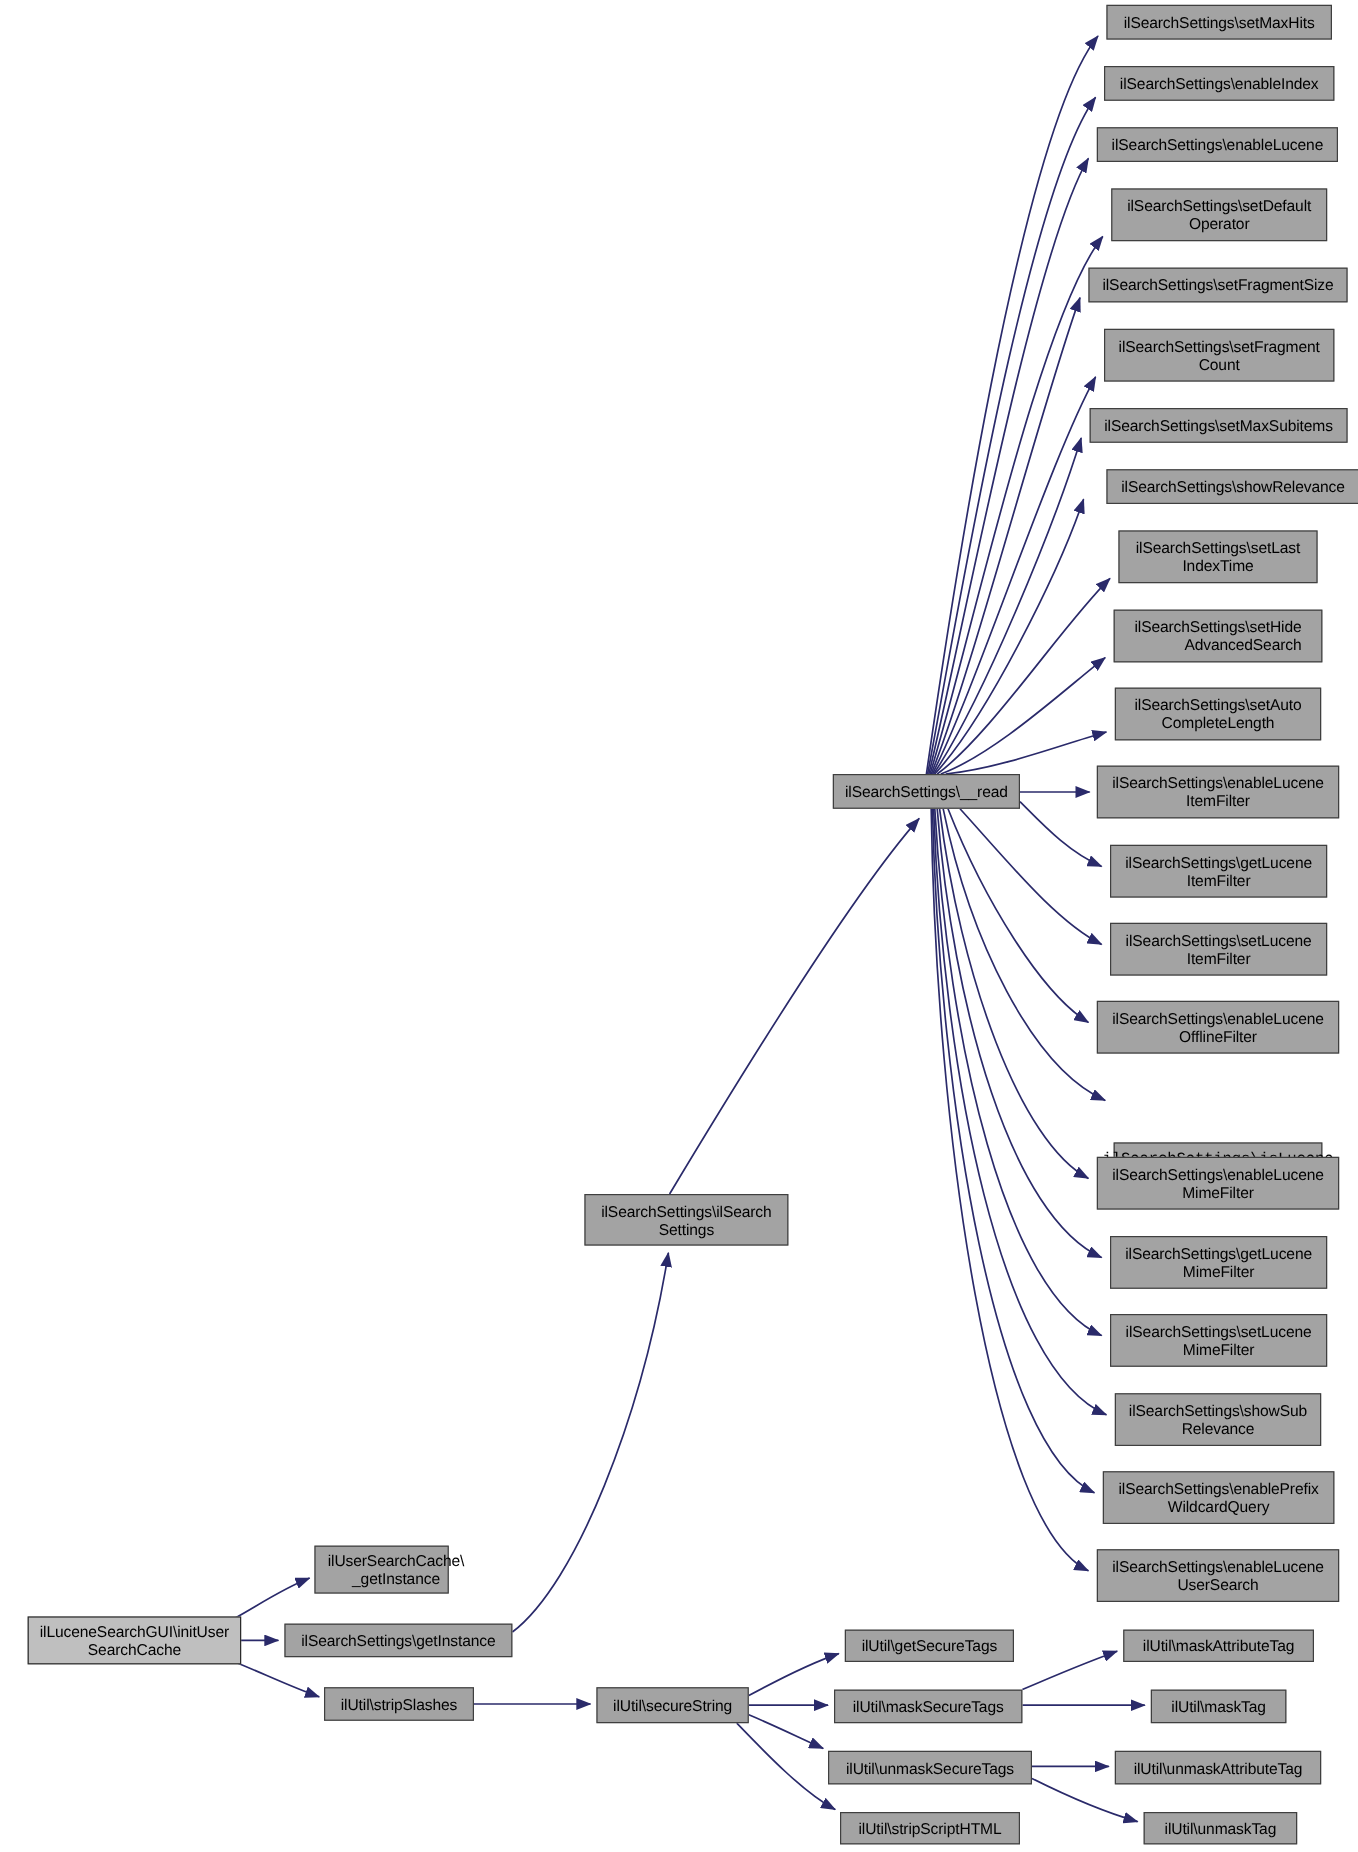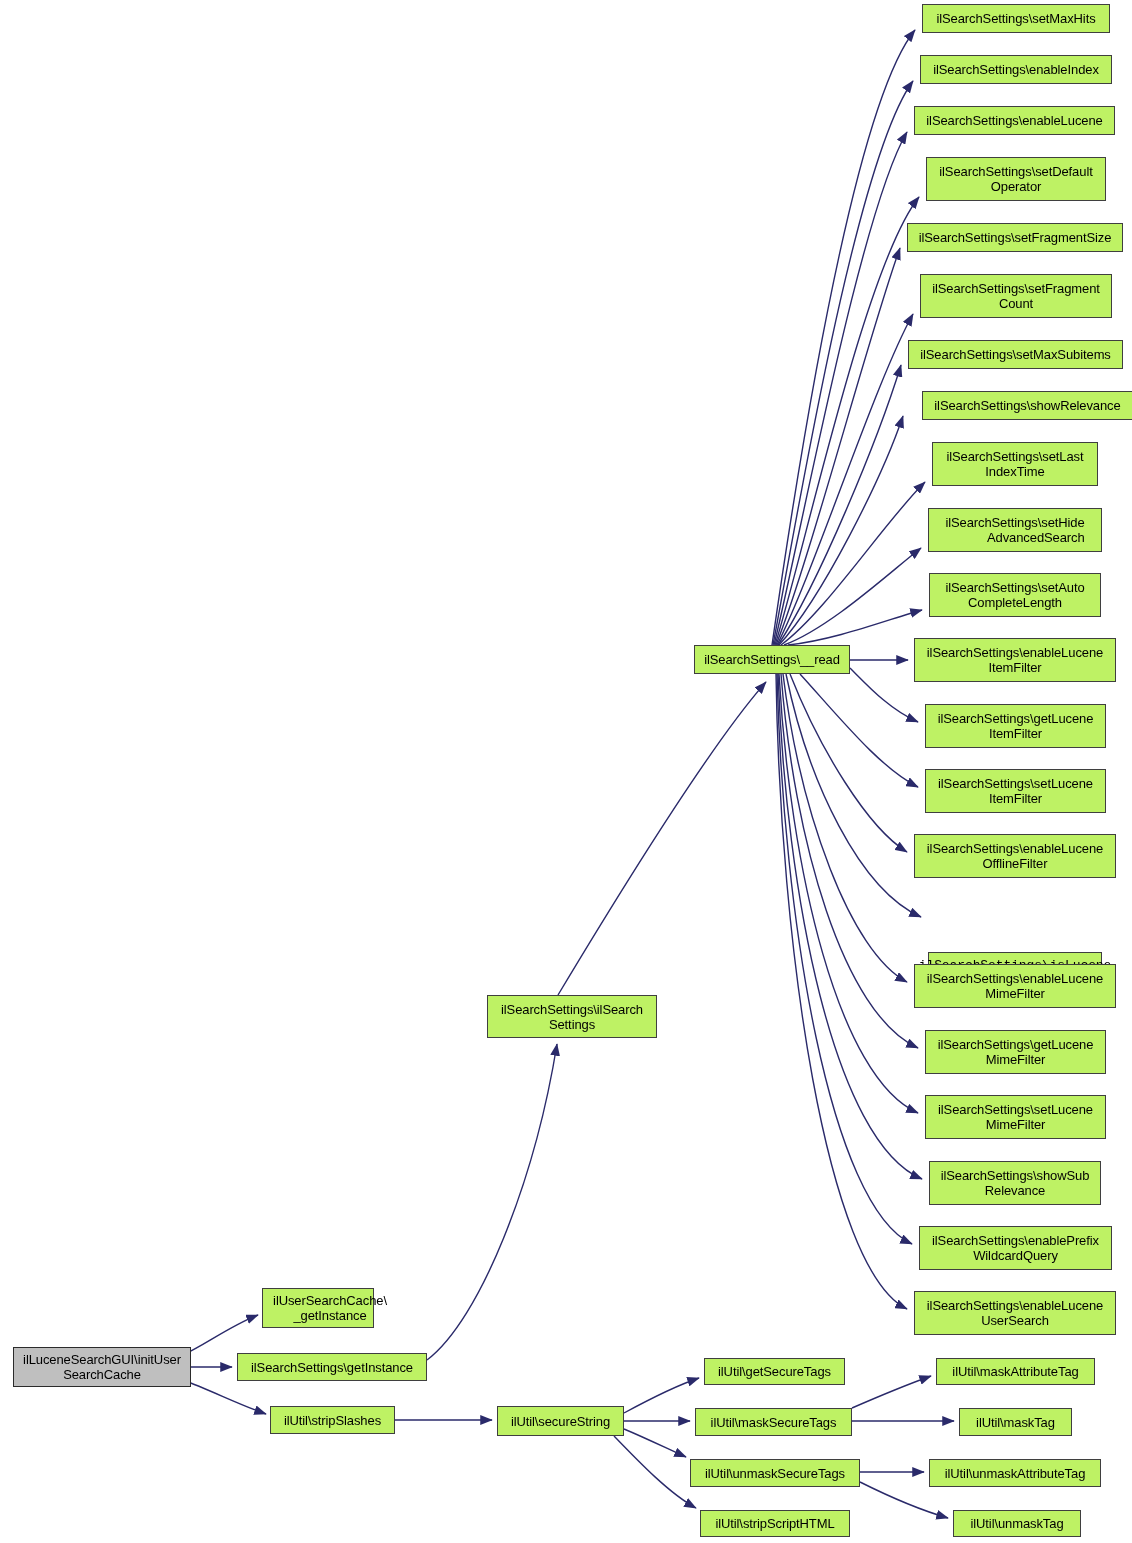--- a/index.html
+++ b/index.html
@@ -20,21 +20,21 @@
     left: 0;
     top: 0;
     width: 1132px;
     height: 1543px;
     pointer-events: none;
   }
   .node {
     position: absolute;
     box-sizing: border-box;
     border: 1px solid #3f3f3f;
-    background: #bef264;
+    background: #a3a3a3;
     color: #000000;
     font-size: 13px;
     line-height: 15px;
     display: flex;
     align-items: center;
     justify-content: center;
     text-align: center;
     white-space: pre-line;
     letter-spacing: -0.1px;
     z-index: 2;
@@ -87,21 +87,21 @@
         <path d="M624,1421 L690,1421" fill="none" stroke="#2a2a6a" stroke-width="1.4" marker-end="url(#arrowhead)"></path>
         <path d="M624,1429 C648,1439 670,1450 686,1457" fill="none" stroke="#2a2a6a" stroke-width="1.4" marker-end="url(#arrowhead)"></path>
         <path d="M614,1436 C640,1463 670,1494 696,1508" fill="none" stroke="#2a2a6a" stroke-width="1.4" marker-end="url(#arrowhead)"></path>
         <path d="M852,1408 C875,1398 906,1385 931,1376" fill="none" stroke="#2a2a6a" stroke-width="1.4" marker-end="url(#arrowhead)"></path>
         <path d="M852,1421 L954,1421" fill="none" stroke="#2a2a6a" stroke-width="1.4" marker-end="url(#arrowhead)"></path>
         <path d="M860,1472 L924,1472" fill="none" stroke="#2a2a6a" stroke-width="1.4" marker-end="url(#arrowhead)"></path>
         <path d="M860,1482 C886,1495 920,1510 948,1518" fill="none" stroke="#2a2a6a" stroke-width="1.4" marker-end="url(#arrowhead)"></path>
       </g>
   </svg>
   <div id="node-layer">
-      <div class="node highlight" style="left: 13px; top: 1347px; width: 178px; height: 40px;">ilLuceneSearchGUI\initUser
+      <div class="node highlight" style="left: 23px; top: 1347px; width: 178px; height: 40px;">ilLuceneSearchGUI\initUser
 SearchCache</div>
       <div class="node" style="left: 262px; top: 1288px; width: 112px; height: 40px; padding-left: 24px;">ilUserSearchCache\
 _getInstance</div>
       <div class="node" style="left: 237px; top: 1353px; width: 190px; height: 28px;">ilSearchSettings\getInstance</div>
       <div class="node" style="left: 270px; top: 1406px; width: 125px; height: 28px;">ilUtil\stripSlashes</div>
       <div class="node" style="left: 487px; top: 995px; width: 170px; height: 43px;">ilSearchSettings\ilSearch
 Settings</div>
       <div class="node" style="left: 694px; top: 645px; width: 156px; height: 29px;">ilSearchSettings\__read</div>
       <div class="node" style="left: 922px; top: 4px; width: 188px; height: 29px;">ilSearchSettings\setMaxHits</div>
       <div class="node" style="left: 920px; top: 55px; width: 192px; height: 29px;">ilSearchSettings\enableIndex</div>

